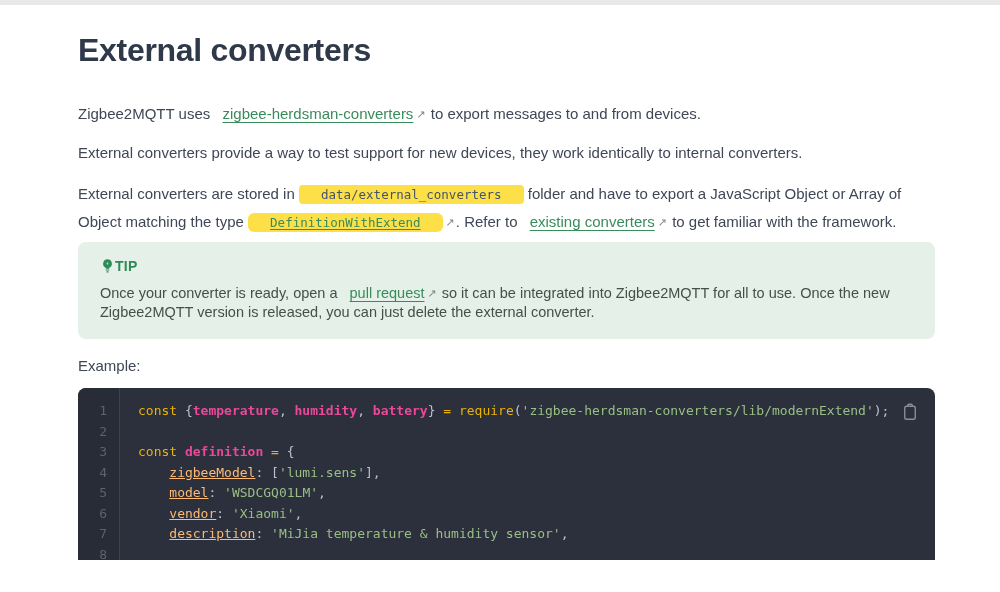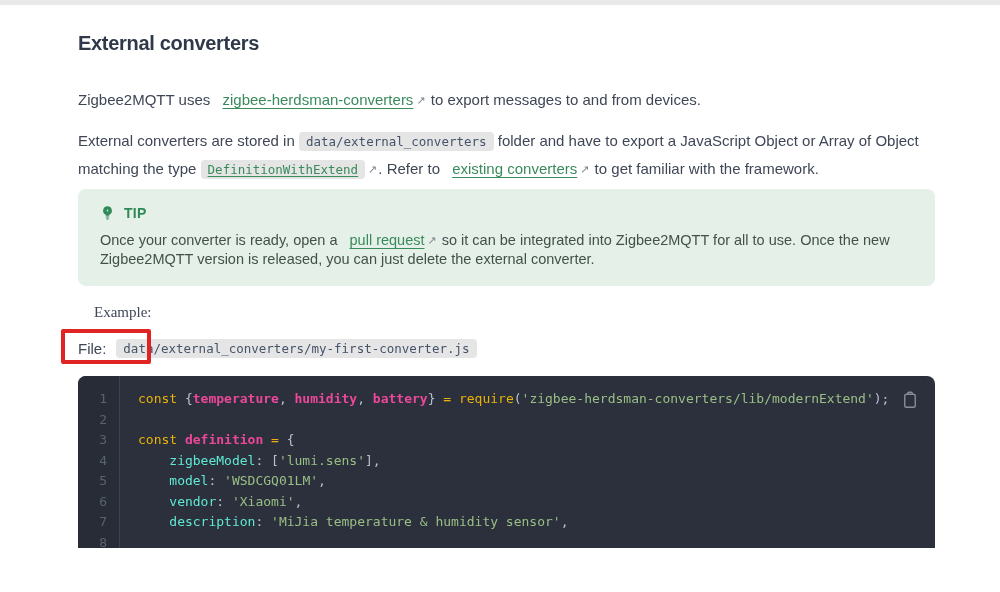--- a/index.html
+++ b/index.html
@@ -7,57 +7,57 @@
   body {
     width: 1000px; height: 592px; overflow: hidden;
     background: #ffffff;
     font-family: "Liberation Sans", sans-serif;
     color: #3f4756;
   }
   .topbar { height: 5px; background: #e9e9e9; }
   .content { padding: 0 65px 0 78px; position: relative; }
 
   h1.page-title {
-    font-size: 20px; font-weight: 700; color: #2f3949;
+    font-size: 32px; font-weight: 700; color: #2f3949;
     letter-spacing: -0.3px; margin: 27px 0 33px;
   }
 
   p.body-text { font-size: 15px; line-height: 24px; margin: 0 0 15px; color: #3f4756; }
   p.body-text.wide { line-height: 27px; margin-bottom: 6px; }
 
   a.doc-link {
     color: #3a8b5c; font-weight: 500;
     text-decoration: underline; text-underline-offset: 2.5px;
     cursor: pointer;
     margin-left: 8px;
   }
   .ext-arrow {
     font-size: 11px; color: #7d8590; margin: 0 1px 0 3px;
     display: inline-block; text-decoration: none; vertical-align: 1px;
   }
 
   code.inline-code {
     font-family: "DejaVu Sans Mono", monospace;
     font-size: 12.5px; color: #45546a;
-    background: #e5e5e5; border-radius: 4px;
-    padding: 2px 7px; white-space: nowrap;
+    background: #fde047; border-radius: 4px;
+    padding: 2px 22px; white-space: nowrap;
   }
   a.code-link code.inline-code, code.inline-code.link {
-    color: #3a8b5c; text-decoration: underline; text-underline-offset: 2px;
+    color: #3a8b5c; text-decoration: underline; text-underline-offset: 2px; border-radius: 6px;
   }
 
   .tip-box {
     background: #e4f0e8; border-radius: 8px;
     padding: 16px 22px 17px; margin: 2px 0 18px;
   }
-  .tip-header { display: flex; align-items: flex-start; gap: 9px; }
+  .tip-header { display: flex; align-items: flex-start; }
   .tip-label { color: #2e8b57; font-weight: 700; font-size: 14px; letter-spacing: 0.3px; }
   .tip-text { font-size: 14.5px; line-height: 19px; color: #42514a; margin-top: 10px; }
 
-  .example-label { font-size: 15px; margin: 0 16px 14px; font-family: Liberation Serif, serif; }
+  .example-label { font-size: 15px; margin: 0 0 14px; }
 
   .file-line { position: relative; font-size: 15px; margin: 0 0 14px; height: 27px; display: flex; align-items: center; gap: 10px; }
   .annotation-box {
     position: absolute; left: -17px; top: -6px;
     width: 90px; height: 35px;
     border: 4px solid #e02323; border-radius: 2px;
     pointer-events: none; z-index: 5;
   }
 
   .code-block {
@@ -75,65 +75,61 @@
     user-select: none;
   }
   .gutter .ln { padding-right: 12px; }
   .code-area { padding: 13px 0 0 18px; white-space: pre; color: #c9d1d9; overflow: hidden; }
   .code-line { height: 20.5px; }
 
   .tk-kw   { color: #eab308; }
   .tk-id   { color: #ec4899; font-weight: bold; }
   .tk-pt   { color: #b9c2cc; }
   .tk-str  { color: #9abf85; }
-  .tk-prop { color: #5eead4; }
+  .tk-prop { color: #fdba74; text-decoration: underline; }
 
   .copy-btn {
     position: absolute; top: 10px; right: 11px;
     width: 28px; height: 28px; border: none; background: transparent;
     display: flex; align-items: center; justify-content: center;
     cursor: pointer; padding: 0;
   }
 </style>
 </head>
 <body>
 
 <div class="topbar"></div>
 
 <div class="content">
 
   <h1 class="page-title">External converters</h1>
 
   <p class="body-text"><span>Zigbee2MQTT uses </span><a class="doc-link">zigbee-herdsman-converters</a><span class="ext-arrow">↗</span><span> to export messages to and from devices.</span></p>
 
+  <p class="body-text">External converters provide a way to test support for new devices, they work identically to internal converters.</p>
 
   <p class="body-text wide"><span>External converters are stored in </span><code class="inline-code">data/external_converters</code><span> folder and have to export a JavaScript Object or Array of Object matching the type </span><a class="code-link"><code class="inline-code link">DefinitionWithExtend</code></a><span class="ext-arrow">↗</span><span>. Refer to </span><a class="doc-link">existing converters</a><span class="ext-arrow">↗</span><span> to get familiar with the framework.</span></p>
 
   <div class="tip-box">
     <div class="tip-header">
       <span style="display:inline-flex;">
         <svg width="15" height="16" viewBox="0 0 16 16" fill="#2e8b57" xmlns="http://www.w3.org/2000/svg">
           <path d="M8 0.8a4.7 4.7 0 0 0-2.6 8.6c.4.3.8.9.8 1.4h3.6c0-.5.4-1.1.8-1.4A4.7 4.7 0 0 0 8 0.8z"></path>
           <path d="M6.6 5.5l2-2-0.6 1.7h1.4l-2 2 .6-1.7z" fill="#e4f0e8"></path>
           <rect x="6" y="11.6" width="4" height="1.3" rx="0.65"></rect>
           <rect x="6.8" y="13.7" width="2.4" height="1.2" rx="0.6"></rect>
         </svg>
       </span>
       <span class="tip-label">TIP</span>
     </div>
     <div class="tip-text"><span>Once your converter is ready, open a </span><a class="doc-link">pull request</a><span class="ext-arrow">↗</span><span> so it can be integrated into Zigbee2MQTT for all to use. Once the new Zigbee2MQTT version is released, you can just delete the external converter.</span></div>
   </div>
 
   <p class="example-label">Example:</p>
 
-  <div class="file-line">
-    <div class="annotation-box"></div>
-    <span>File:</span>
-    <code class="inline-code">data/external_converters/my-first-converter.js</code>
-  </div>
 
   <div class="code-block">
     <div class="gutter">
         <div class="ln code-line">1</div>
         <div class="ln code-line">2</div>
         <div class="ln code-line">3</div>
         <div class="ln code-line">4</div>
         <div class="ln code-line">5</div>
         <div class="ln code-line">6</div>
         <div class="ln code-line">7</div>

